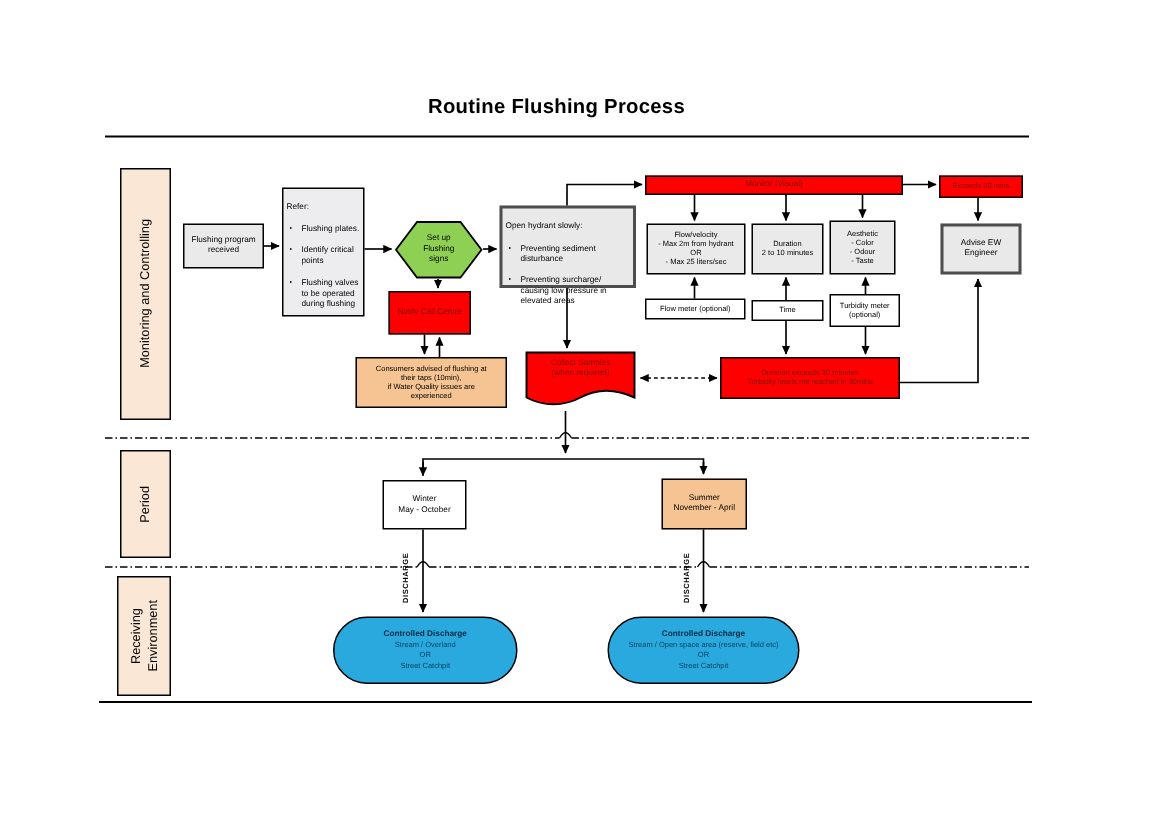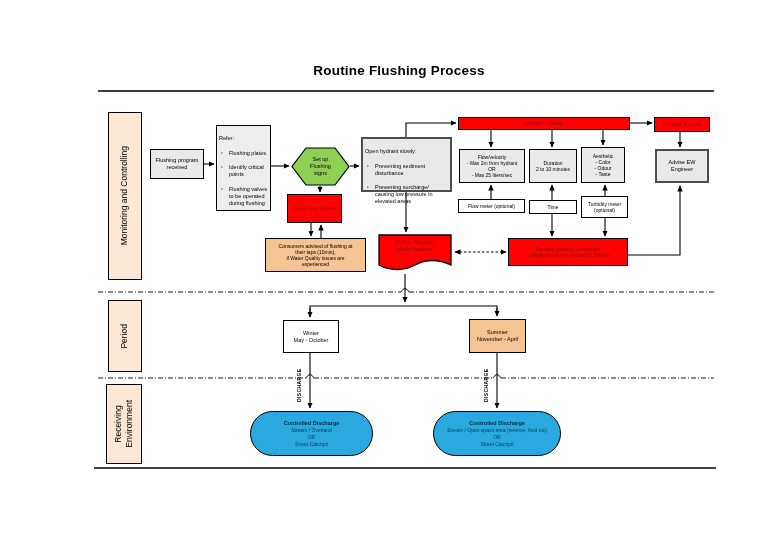--- a/index.html
+++ b/index.html
@@ -1,17 +1,17 @@
 <!DOCTYPE html>
 <html><head>
 <meta charset="utf-8">
 <style>
   html,body{margin:0;padding:0;background:#fff;}
   .canvas{position:relative;width:705px;height:544px;background:#fff;overflow:hidden;
-          font-family:"Liberation Sans",sans-serif;color:#000;margin-left:28px;}
+          font-family:"Liberation Sans",sans-serif;color:#000;}
   .title{position:absolute;left:70px;top:63px;width:602px;text-align:center;
          font-size:13.5px;font-weight:bold;letter-spacing:.2px;}
   
   .lane{position:absolute;background:#FBE7D5;border:1px solid #000;box-sizing:border-box;
         display:flex;align-items:center;justify-content:center;}
   .lane .vtxt{writing-mode:vertical-rl;transform:rotate(180deg);font-size:8.5px;
         text-align:center;white-space:pre-line;line-height:1.35;}
   
   .node{position:absolute;box-sizing:border-box;border:1px solid #000;background:#EAEAEA;
         display:flex;align-items:center;justify-content:center;text-align:center;

